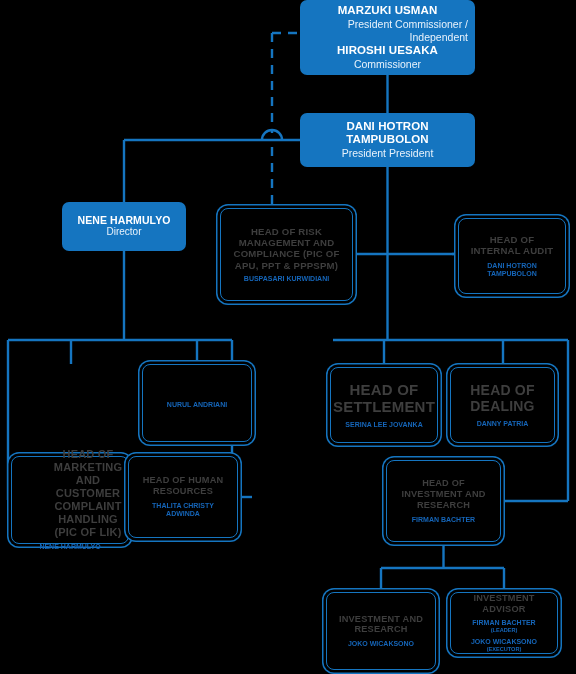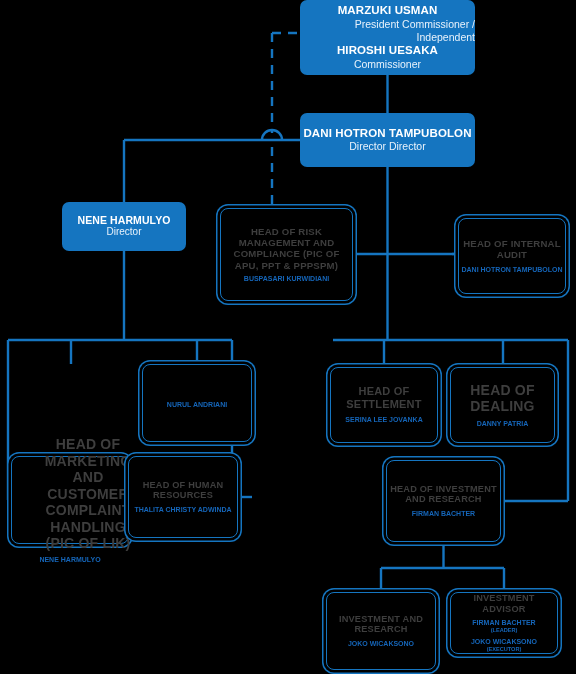--- a/index.html
+++ b/index.html
@@ -34,21 +34,21 @@
   
   .node {
     position: absolute;
     box-sizing: border-box;
     display: flex;
     flex-direction: column;
     align-items: center;
     justify-content: center;
     text-align: center;
     border-radius: 6px;
-    padding: 4px 0;
+    padding: 4px 7px;
   }
 
   
   .node.filled {
     background: #1575c0;
     border: none;
     border-radius: 7px;
   }
   .node.filled .title {
     color: #ffffff;
@@ -115,29 +115,29 @@
 
   #node-it { left: 16px; top: 364px; width: 110px; height: 78px; }
   #node-it .title  { font-size: 9.2px; }
   #node-it .person { font-size: 7px; margin-top: 5px; }
 
   #node-accounting { left: 142px; top: 364px; width: 110px; height: 78px; }
   #node-accounting .title  { font-size: 9.2px; }
   #node-accounting .person { font-size: 7px; margin-top: 5px; }
 
   #node-marketing { left: 11px; top: 456px; width: 118px; height: 88px; }
-  #node-marketing .title  { font-size: 14px; margin-left: 36px; }
+  #node-marketing .title  { font-size: 11px; margin-left: 36px; }
   #node-marketing .person { font-size: 7px; margin-top: 4px; }
 
   #node-hr { left: 128px; top: 456px; width: 110px; height: 82px; }
   #node-hr .title  { font-size: 9.2px; }
   #node-hr .person { font-size: 7px; margin-top: 5px; }
 
   #node-settlement { left: 330px; top: 367px; width: 108px; height: 76px; }
-  #node-settlement .title  { font-size: 11px; }
+  #node-settlement .title  { font-size: 15px; }
   #node-settlement .person { font-size: 7px; margin-top: 5px; }
 
   #node-dealing { left: 450px; top: 367px; width: 105px; height: 76px; }
   #node-dealing .title  { font-size: 14px; }
   #node-dealing .person { font-size: 7px; margin-top: 5px; }
 
   #node-investment-head { left: 386px; top: 460px; width: 115px; height: 82px; }
   #node-investment-head .title  { font-size: 9.2px; }
   #node-investment-head .person { font-size: 7px; margin-top: 5px; }
 
@@ -208,21 +208,21 @@
   <div class="node filled" id="node-commissioners">
     <div class="title">MARZUKI USMAN</div>
     <div class="subtitle">President Commissioner / Independent</div>
     <div class="sp"></div>
     <div class="title">HIROSHI UESAKA</div>
     <div class="subtitle">Commissioner</div>
   </div>
 
   <div class="node filled" id="node-president-director">
     <div class="title">DANI HOTRON TAMPUBOLON</div>
-    <div class="subtitle">Director Director</div>
+    <div class="subtitle">President President</div>
   </div>
 
   <div class="node filled" id="node-director">
     <div class="title">NENE HARMULYO</div>
     <div class="subtitle">Director</div>
   </div>
 
   <div class="node outlined" id="node-risk">
     <div class="title">HEAD OF RISK MANAGEMENT AND COMPLIANCE (PIC OF APU, PPT &amp; PPPSPM)</div>
     <div class="person">BUSPASARI KURWIDIANI</div>

